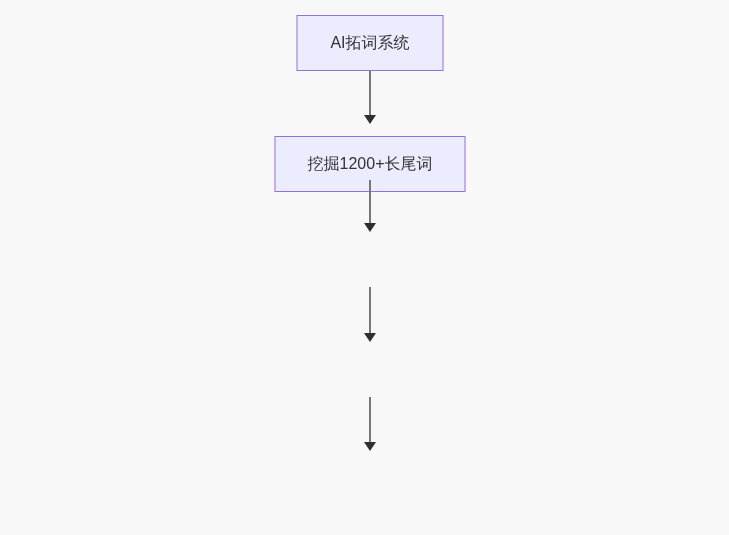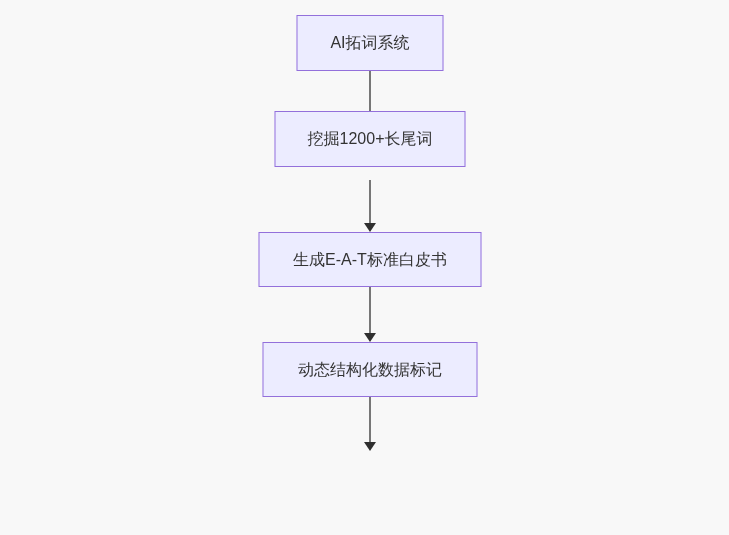--- a/index.html
+++ b/index.html
@@ -32,21 +32,21 @@
     align-items:center;
     justify-content:center;
   }
   .node-label{
     color:var(--text);
     font-size:16px;
     line-height:1;
     white-space:nowrap;
   }
   .n0{top:15px;width:147px;}
-  .n1{top:111px;width:191px;justify-content:center;}
+  .n1{top:136px;width:191px;justify-content:center;}
   .n2{top:232px;width:55px;height:55px;width:223px;}
   .n3{top:342px;width:215px;height:55px;}
   .n4{top:451px;width:235px;}
   .arrow{
     position:absolute;
     left:370px;
     transform:translateX(-50%);
     width:12px;
     display:flex;
     flex-direction:column;
@@ -84,32 +84,26 @@
 
   <div class="node n1">
     <span class="node-label">挖掘1200+长尾词</span>
   </div>
 
   <div class="arrow a1">
     <div class="line"></div>
     <div class="head"></div>
   </div>
 
-  <div class="node n2">
-    <span class="node-label">生成E-A-T标准白皮书</span>
-  </div>
 
   <div class="arrow a2">
     <div class="line"></div>
     <div class="head"></div>
   </div>
 
-  <div class="node n3">
-    <span class="node-label">动态结构化数据标记</span>
-  </div>
 
   <div class="arrow a3">
     <div class="line"></div>
     <div class="head"></div>
   </div>
 
 
 </div>
 
 </body></html>

